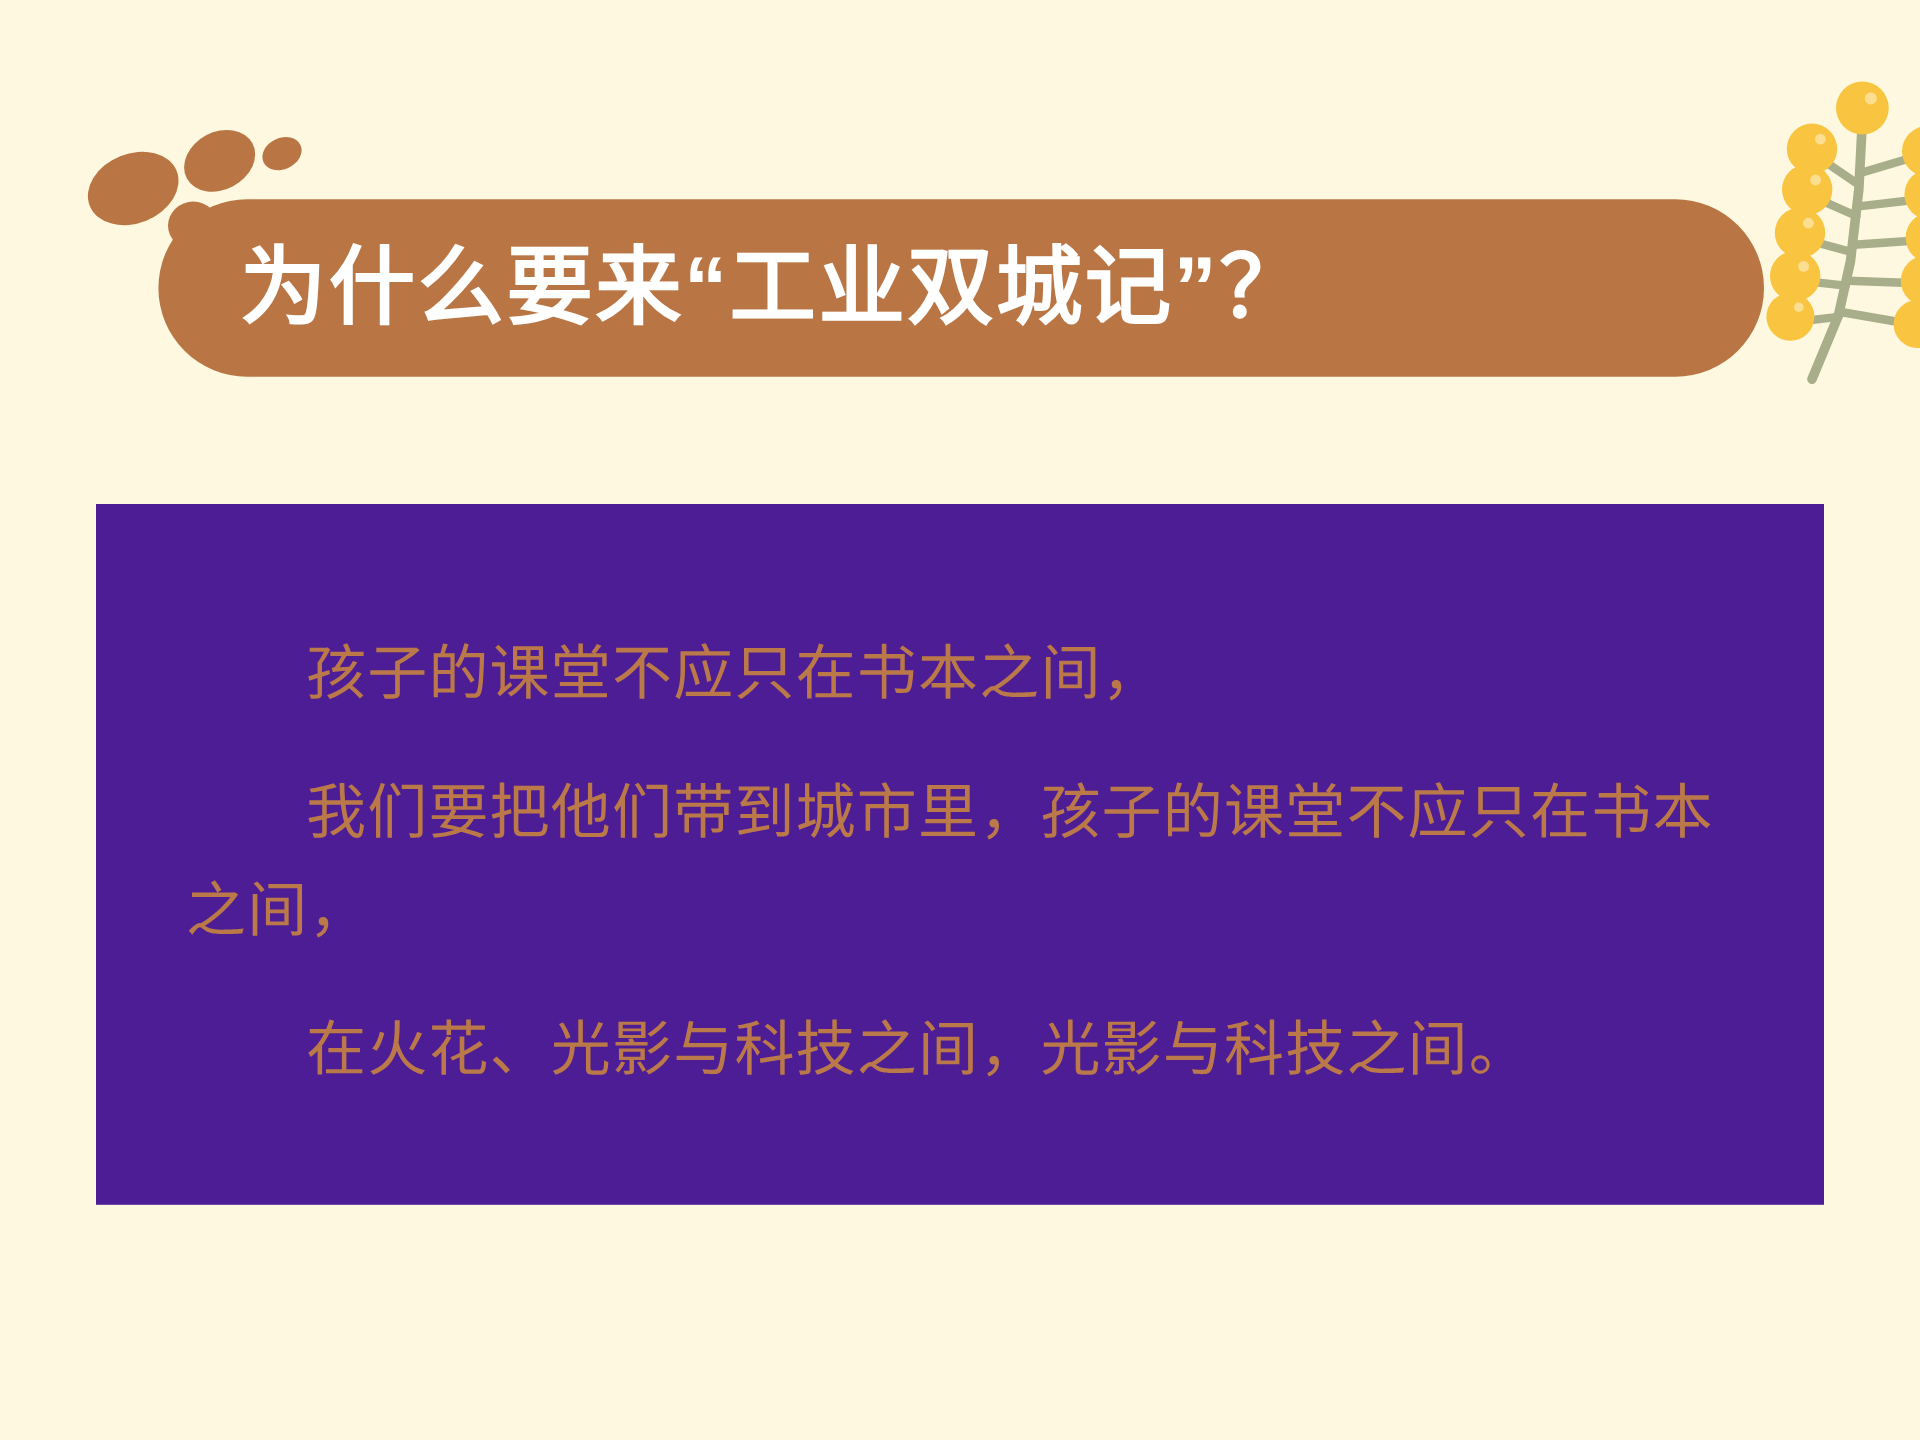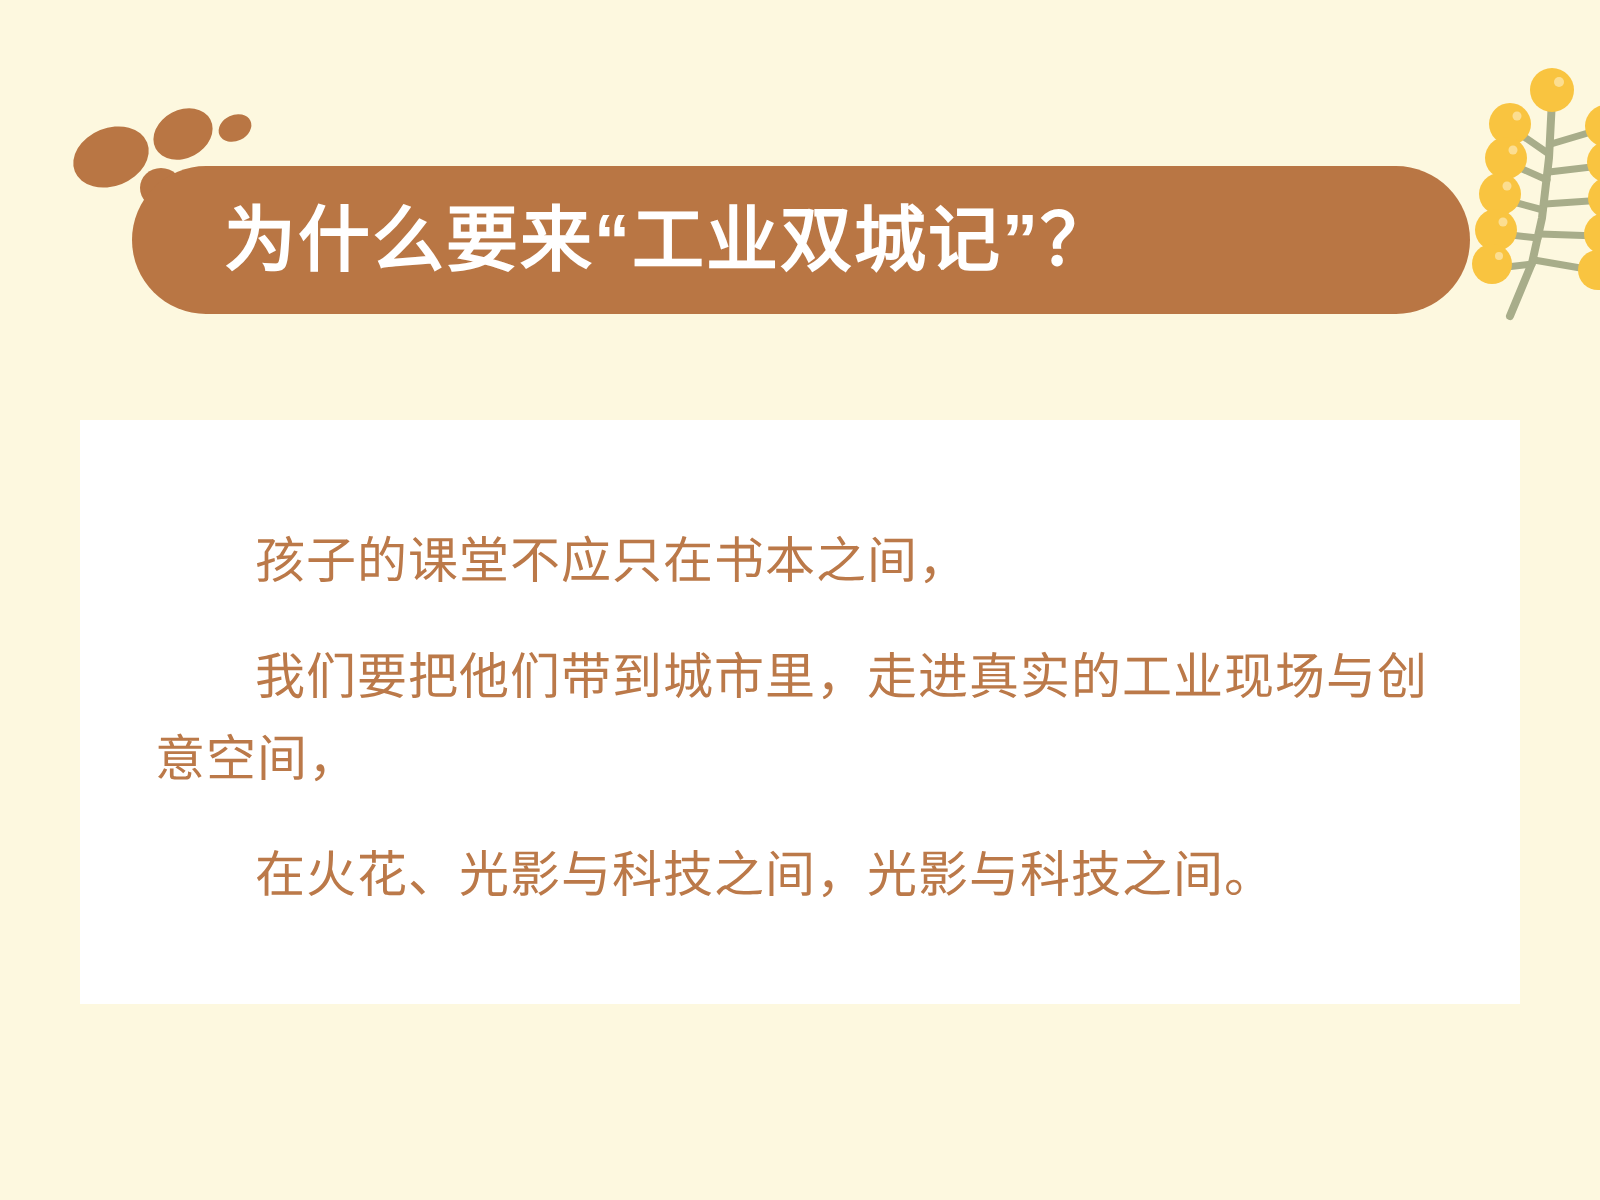--- a/index.html
+++ b/index.html
@@ -66,21 +66,21 @@
     background: #B97644;
     border-radius: 76px;
     display: flex;
     align-items: center;
   }
   .title-text {
     color: #FFFFFF;
     font-size: 72px;
     font-weight: 700;
     letter-spacing: 2px;
-    margin-left: 92px;
+    margin-left: 68px;
     white-space: nowrap;
     line-height: 1;
     font-family: "Liberation Sans", "DejaVu Sans", sans-serif;
   }
 
   
   .sprig {
     position: absolute;
     left: 1448px;
     top: 58px;
@@ -88,21 +88,21 @@
     height: 270px;
   }
 
   
   .content-panel {
     position: absolute;
     left: 80px;
     top: 420px;
     width: 1440px;
     height: 584px;
-    background: #ffffff;
+    background: #4c1d95;
   }
 
   .body-copy {
     position: absolute;
     left: 75px;
     top: 100px;
     width: 1290px;
     color: #BB7949;
     font-size: 50px;
     line-height: 82px;
@@ -180,21 +180,21 @@
       </g>
     </svg>
   </div>
 
   <div class="content-panel">
     <div class="body-copy">
       <p class="para">
         <span class="para-line">孩子的课堂不应只在书本之间，</span>
       </p>
       <p class="para">
-        <span class="para-line">我们要把他们带到城市里，走进真实的工业现场与创意空间，</span>
+        <span class="para-line">我们要把他们带到城市里，孩子的课堂不应只在书本之间，</span>
       </p>
       <p class="para">
         <span class="para-line">在火花、光影与科技之间，光影与科技之间。</span>
       </p>
     </div>
   </div>
 
 </div>
 
 </body></html>

